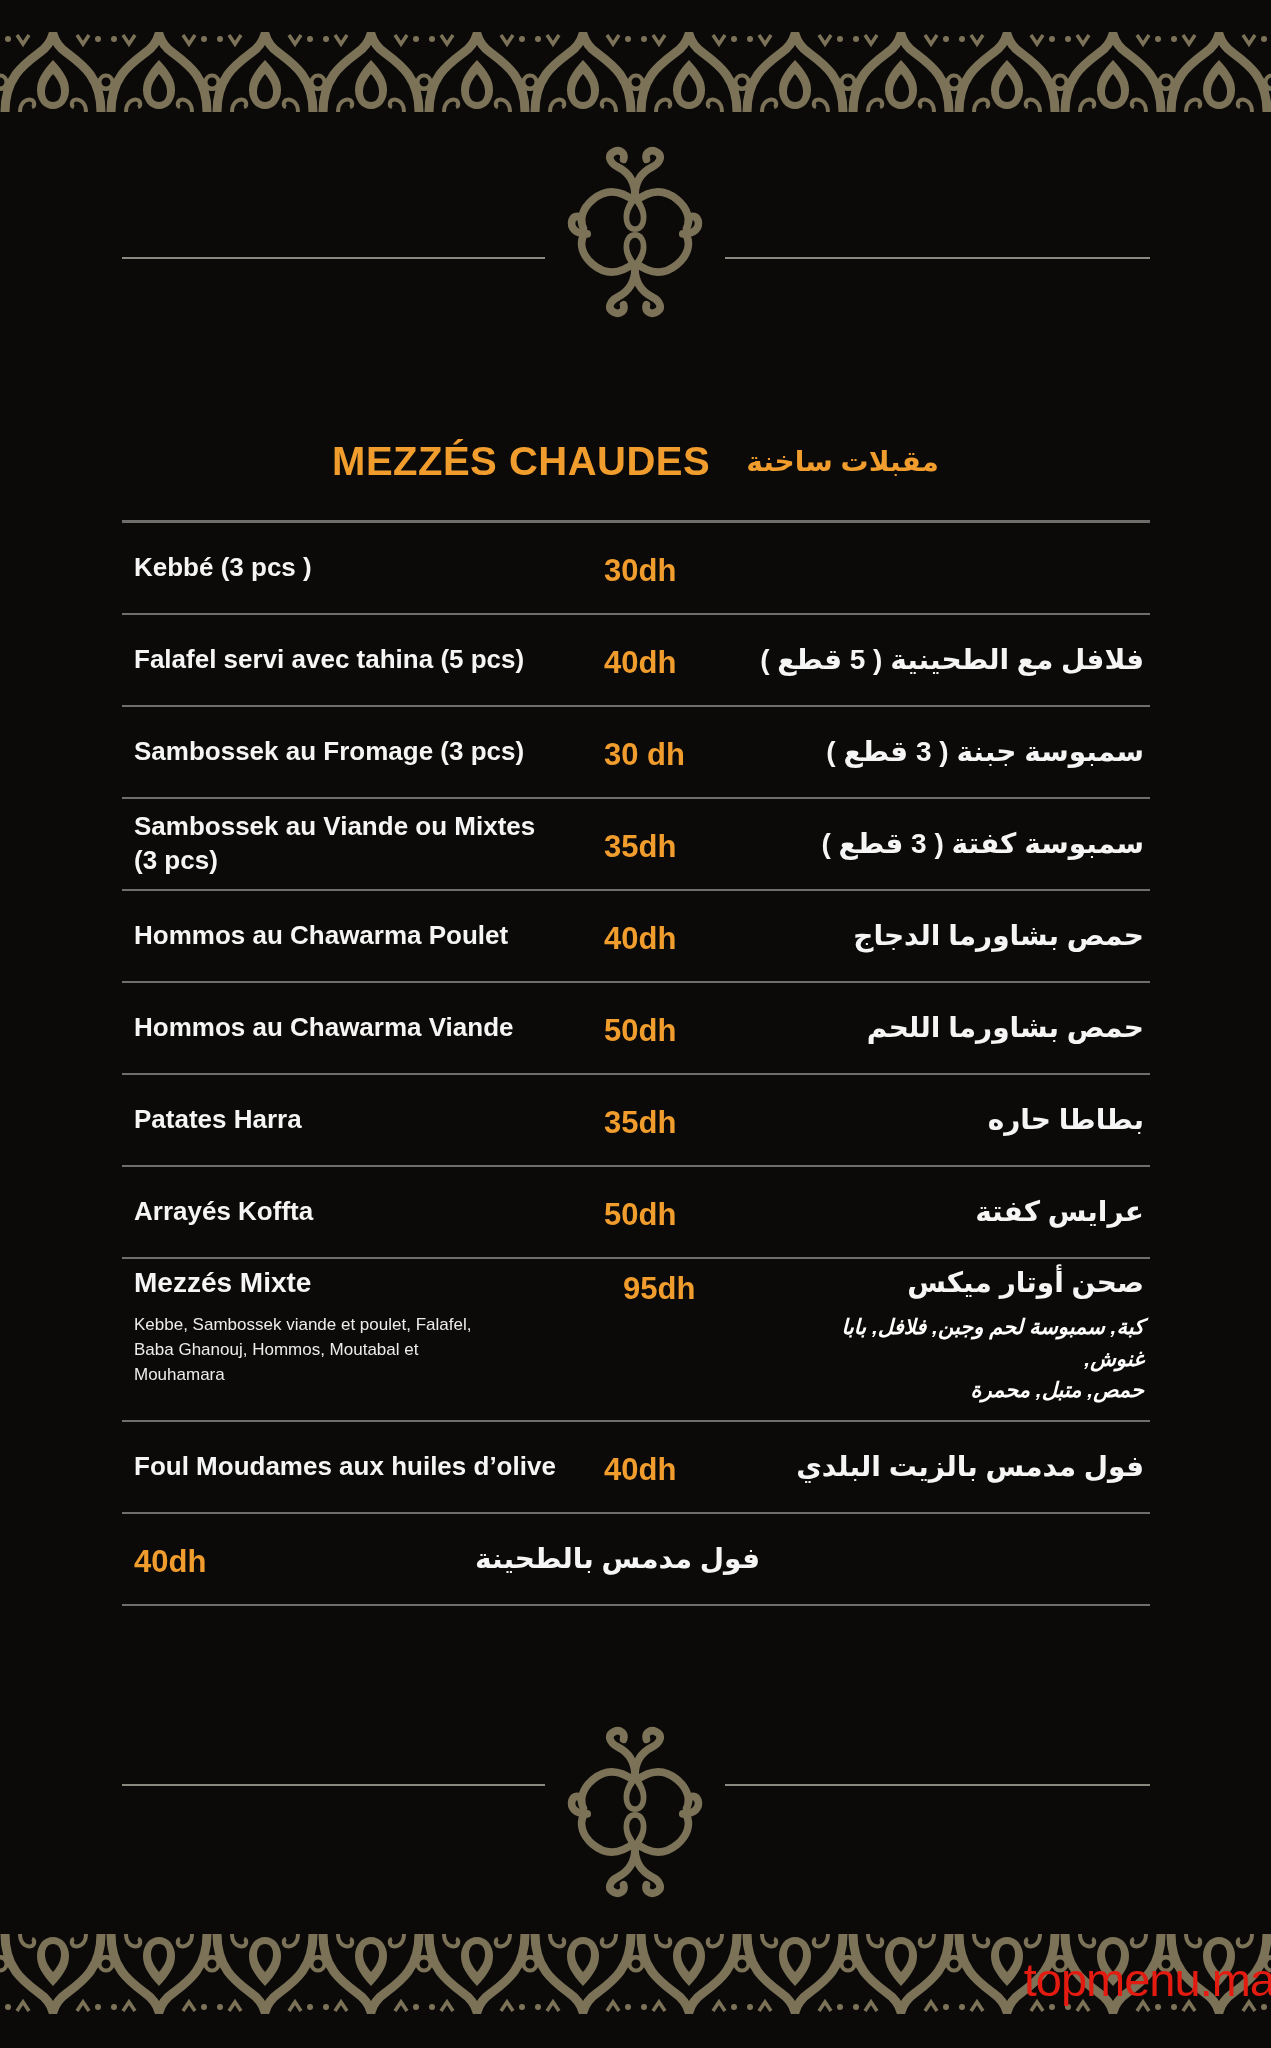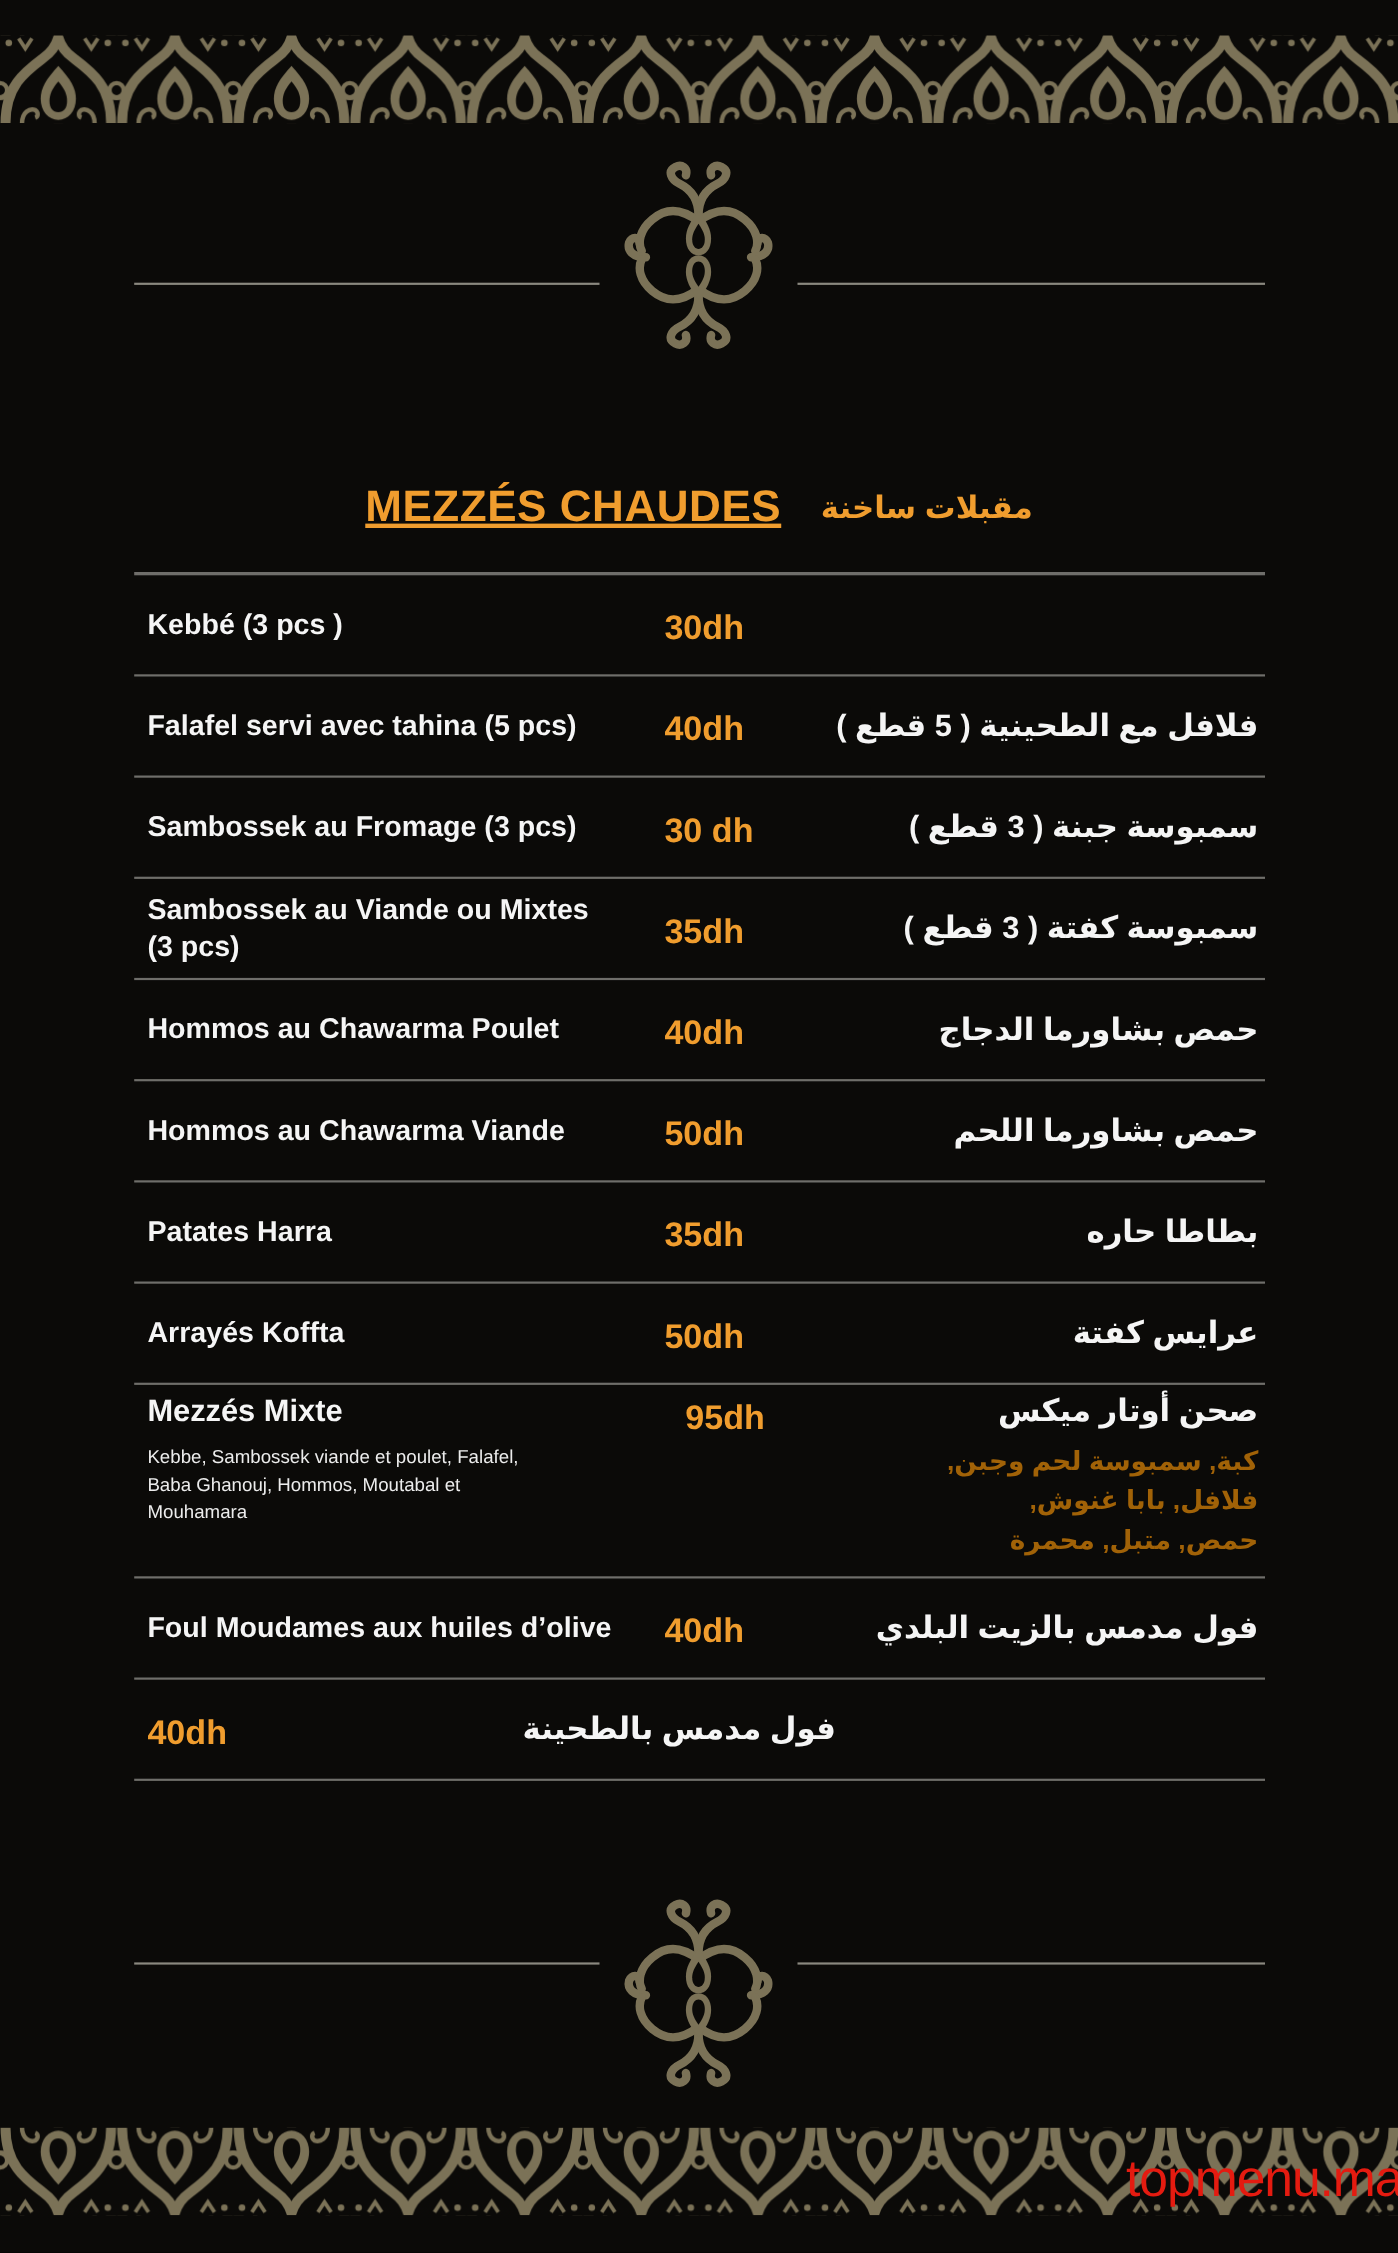--- a/index.html
+++ b/index.html
@@ -26,21 +26,21 @@
   .orn-line.r2 { top:1784px; left:725px; width:425px; }
 
   
   .title-row {
     position:absolute; top:428px; left:0; width:100%;
     display:flex; justify-content:center; align-items:center; gap:36px;
     height:66px;
   }
   .title-fr {
     color:var(--accent-orange,#f09d2e);
-    font-size:40px; font-weight:bold; letter-spacing:0.5px;text-decoration:underline;
+    font-size:40px; font-weight:bold; letter-spacing:0.5px;
   }
   .title-ar {
     color:var(--accent-orange,#f09d2e);
     font-size:28px; font-weight:bold; direction:rtl;
   }
 
   
   .menu-list {
     position:absolute; top:520px; left:122px; width:1028px;
     border-top:3px solid var(--divider-gray,#6f6e6a);
@@ -69,22 +69,22 @@
     color:var(--text-white,#f5f5f5);
     font-size:28px; font-weight:bold;
     white-space:nowrap; line-height:1.3;
   }
   .desc-fr {
     color:#ececec; font-size:17px; font-weight:normal;
     line-height:1.45; margin-top:12px; max-width:472px;
     white-space:pre-line;
   }
   .desc-ar {
-    color:#a16207; font-size:24px; font-weight:bold;
-    line-height:1.5; margin-top:10px; white-space:pre-line;
+    color:#ffffff; font-size:21px; font-weight:bold;
+    line-height:1.5; margin-top:10px; white-space:pre-line;font-style:italic;
   }
   .menu-row.has-desc { align-items:start; padding-top:6px; padding-bottom:14px;gap:19px; }
   .menu-row.has-desc .cell-price { align-items:flex-start; }
   .menu-row.has-desc .price { top:6px; }
   .menu-row.has-desc .name-fr { font-size:28px; }
 
   
   .watermark {
     position:absolute; top:1956px; right:-4px;
     color:var(--watermark-red,#e41b10);

